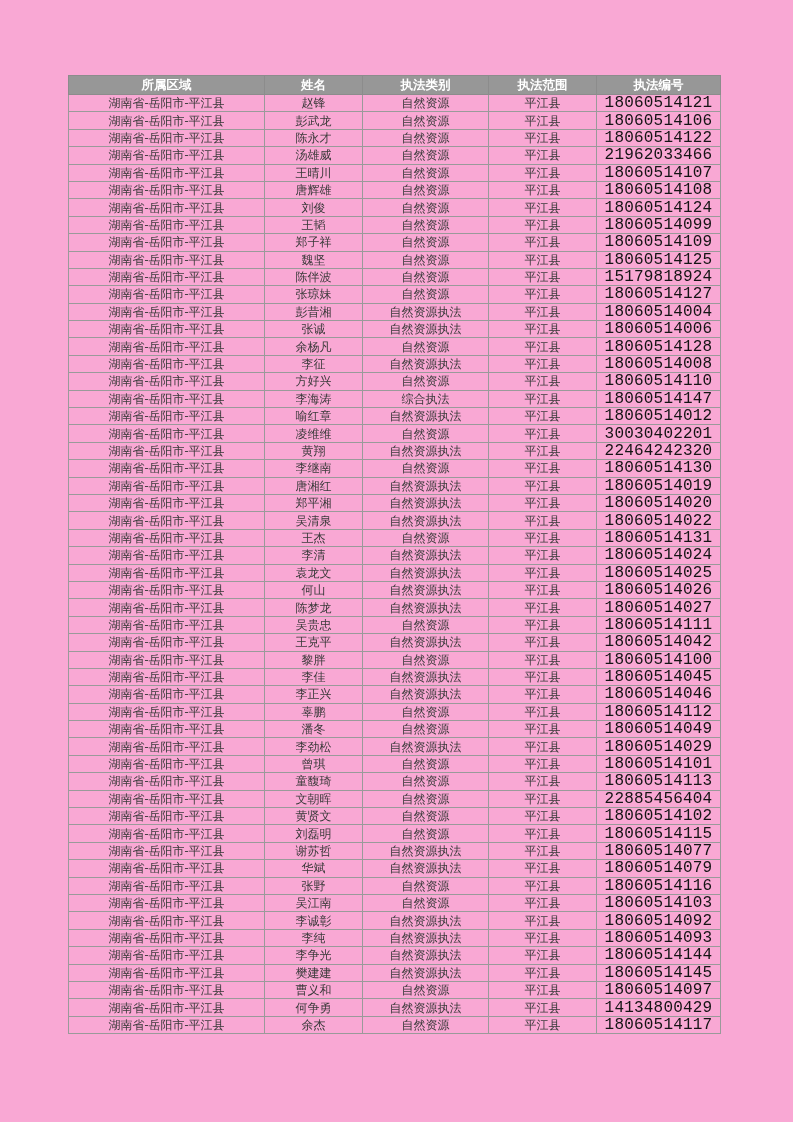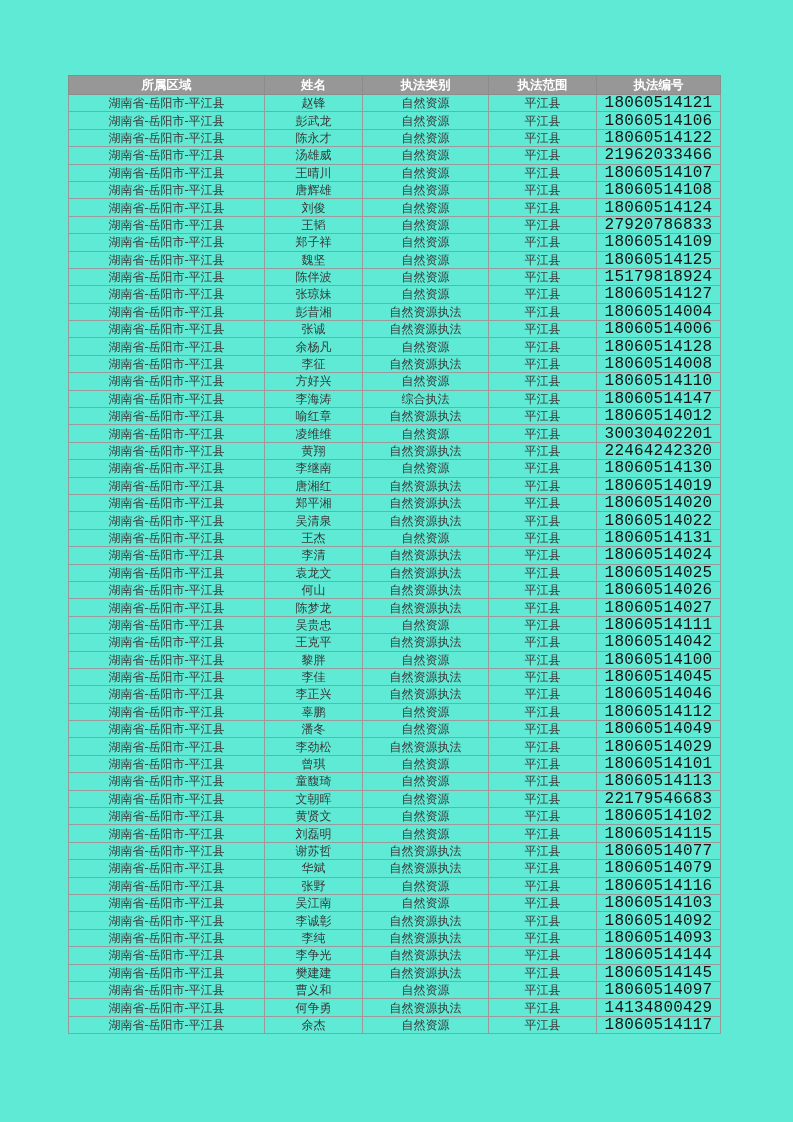--- a/index.html
+++ b/index.html
@@ -4,21 +4,21 @@
 <style>
   * { margin: 0; padding: 0; box-sizing: border-box; }
   html, body {
     width: 793px; height: 1122px;
     background: #ffffff;
     font-family: "Liberation Serif", "DejaVu Serif", serif;
   }
   .page {
     position: relative;
     width: 793px; height: 1122px;
-    background: #5eead4;
+    background: #f9a8d4;
     overflow: hidden;
   }
   table.roster {
     position: absolute;
     left: 68px; top: 75px;
     width: 652px;
     border-collapse: collapse;
     table-layout: fixed;
   }
   table.roster col.c-region { width: 196px; }
@@ -127,21 +127,21 @@
           <td>刘俊</td>
           <td>自然资源</td>
           <td>平江县</td>
           <td class="num">18060514124</td>
         </tr>
         <tr>
           <td>湖南省-岳阳市-平江县</td>
           <td>王韬</td>
           <td>自然资源</td>
           <td>平江县</td>
-          <td class="num">27920786833</td>
+          <td class="num">18060514099</td>
         </tr>
         <tr>
           <td>湖南省-岳阳市-平江县</td>
           <td>郑子祥</td>
           <td>自然资源</td>
           <td>平江县</td>
           <td class="num">18060514109</td>
         </tr>
         <tr>
           <td>湖南省-岳阳市-平江县</td>
@@ -358,21 +358,21 @@
           <td>童馥琦</td>
           <td>自然资源</td>
           <td>平江县</td>
           <td class="num">18060514113</td>
         </tr>
         <tr>
           <td>湖南省-岳阳市-平江县</td>
           <td>文朝晖</td>
           <td>自然资源</td>
           <td>平江县</td>
-          <td class="num">22179546683</td>
+          <td class="num">22885456404</td>
         </tr>
         <tr>
           <td>湖南省-岳阳市-平江县</td>
           <td>黄贤文</td>
           <td>自然资源</td>
           <td>平江县</td>
           <td class="num">18060514102</td>
         </tr>
         <tr>
           <td>湖南省-岳阳市-平江县</td>

